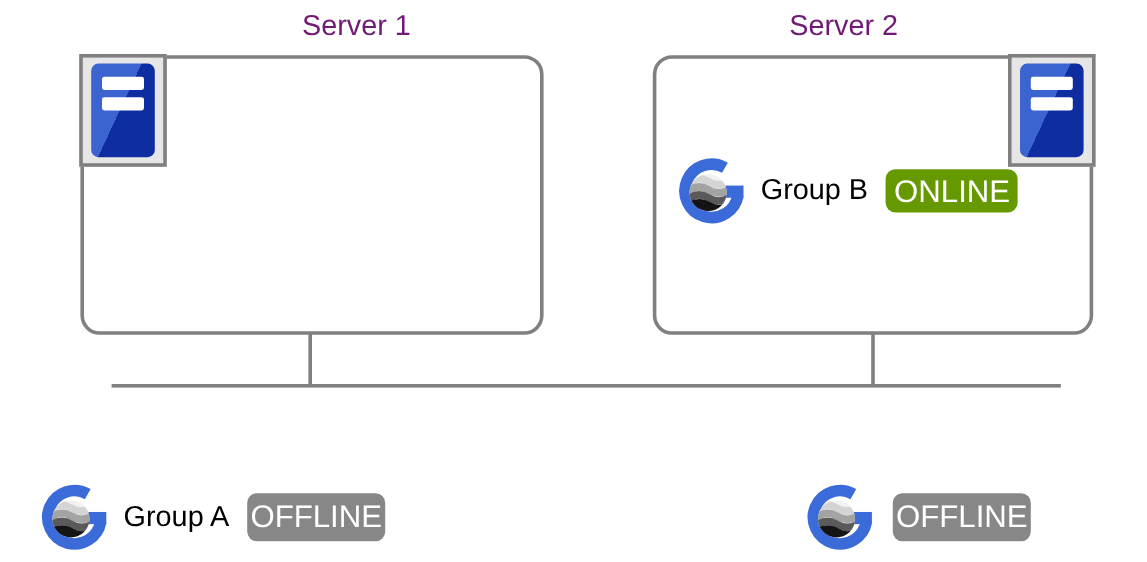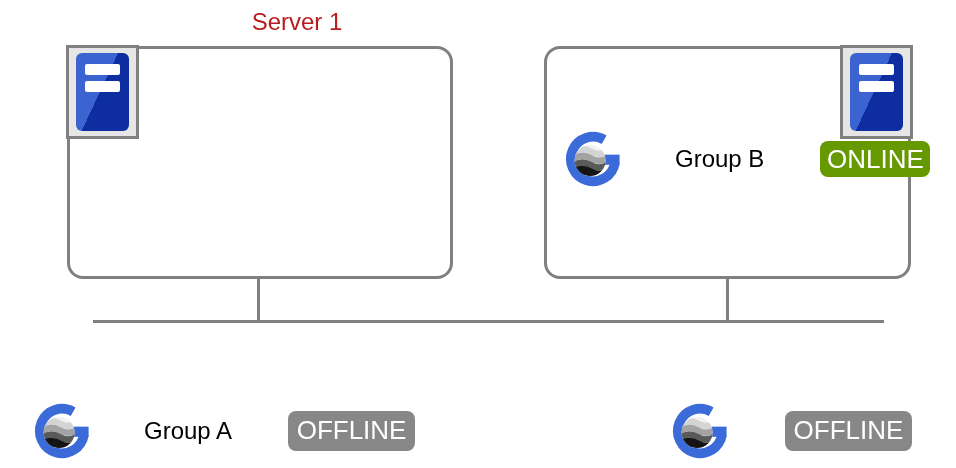--- a/index.html
+++ b/index.html
@@ -1,21 +1,21 @@
 <!DOCTYPE html>
 <html style="--connector-line: #808080; --box-border: #808080; --online-badge: #669900; --offline-badge: #878787; --badge-text: #ffffff; --server-icon-blue-light: #3c64d0; --server-icon-blue-dark: #0e2da0; --logo-ring-blue: #3a6bd9;"><head>
 <meta charset="utf-8">
 <style>
   html,body { margin:0; padding:0; background:#ffffff; }
   .canvas {
     position:relative; width:956px; height:468px; background:#ffffff;
     font-family:"Liberation Sans", sans-serif; overflow:hidden;
   }
   .title { position:absolute; top:8px; width:200px; text-align:center;
-           font-size:24px; color:#b91c1c; }
+           font-size:24px; color:#701a75; }
   .t1 { left:197px; } .t2 { left:603px; }
 
   .server-box { position:absolute; top:46px; height:233px; box-sizing:border-box;
                 background:#fff; border:3px solid var(--box-border,#808080);
                 border-radius:16px; }
   .box1 { left:67px;  width:386px; }
   .box2 { left:544px; width:367px; }
 
   .connector { position:absolute; top:277px; width:3px; height:44px;
                background:var(--connector-line,#808080); }
@@ -29,31 +29,31 @@
                  display:flex; align-items:center; justify-content:center; }
   .i1 { left:66px; } .i2 { left:840px; }
   .tower { position:relative; width:53px; height:78px; border-radius:6px;
            background:linear-gradient(115deg,
              var(--server-icon-blue-light,#3c64d0) 0 47%,
              var(--server-icon-blue-dark,#0e2da0) 47%); }
   .tower .bar { position:absolute; left:9px; width:35px; height:11px;
                 border-radius:2px; background:#fff; }
   .bar1 { top:11px; } .bar2 { top:28px; }
 
-  .group-row { position:absolute; display:flex; align-items:center;gap:41px; }
+  .group-row { position:absolute; display:flex; align-items:center; }
   .rowB { left:564px; top:130px; height:58px; }
   .rowA { left:33px;  top:401px; height:59px; }
   .rowC { left:671px; top:401px; height:59px; }
   .glogo { width:58px; height:58px; flex:none; }
   .gname { font-size:24px; color:#000; margin-left:12px; white-space:nowrap; }
   .badge { display:flex; align-items:center; justify-content:center; flex:none;
            margin-left:15px; border-radius:8px; color:var(--badge-text,#fff);
            font-size:26px; }
   .badge.online  { width:110px; height:36px; background:var(--online-badge,#669900); }
-  .badge.offline { width:127px; height:40px; background:var(--offline-badge,#878787); }
+  .badge.offline { width:115px; height:40px; background:var(--offline-badge,#878787); }
   .defs-svg { position:absolute; width:0; height:0; }
 </style>
 </head>
 <body>
 
 <div class="canvas">
 
   <svg class="defs-svg" aria-hidden="true">
     <defs>
       <clipPath id="sphereClip">
@@ -67,20 +67,21 @@
           <path d="M8 25 Q17 16 27 22 T47 21" stroke="#d4d4d4" stroke-width="6.5"></path>
           <path d="M8 32 Q17 23 27 29 T47 28" stroke="#a3a3a3" stroke-width="6.5"></path>
           <path d="M8 39 Q17 30 27 36 T47 35" stroke="#5a5a5a" stroke-width="6.5"></path>
           <path d="M8 47 Q17 38 27 44 T48 43" stroke="#141414" stroke-width="9"></path>
         </g>
       </g>
     </defs>
   </svg>
 
   <div class="title t1">Server 1</div>
+  <div class="title t2">Server 2</div>
 
   <div class="server-box box1"></div>
   <div class="server-box box2"></div>
 
   <div class="connector v1"></div>
   <div class="connector v2"></div>
   <div class="bus"></div>
 
   <div class="server-icon i1">
     <div class="tower">

